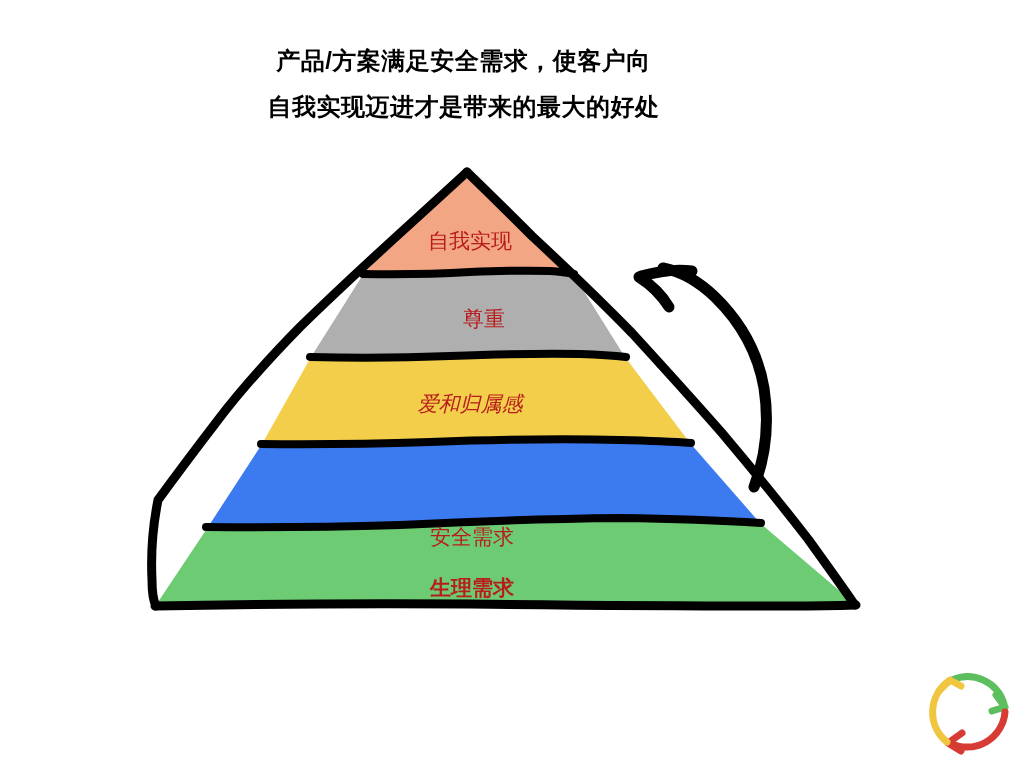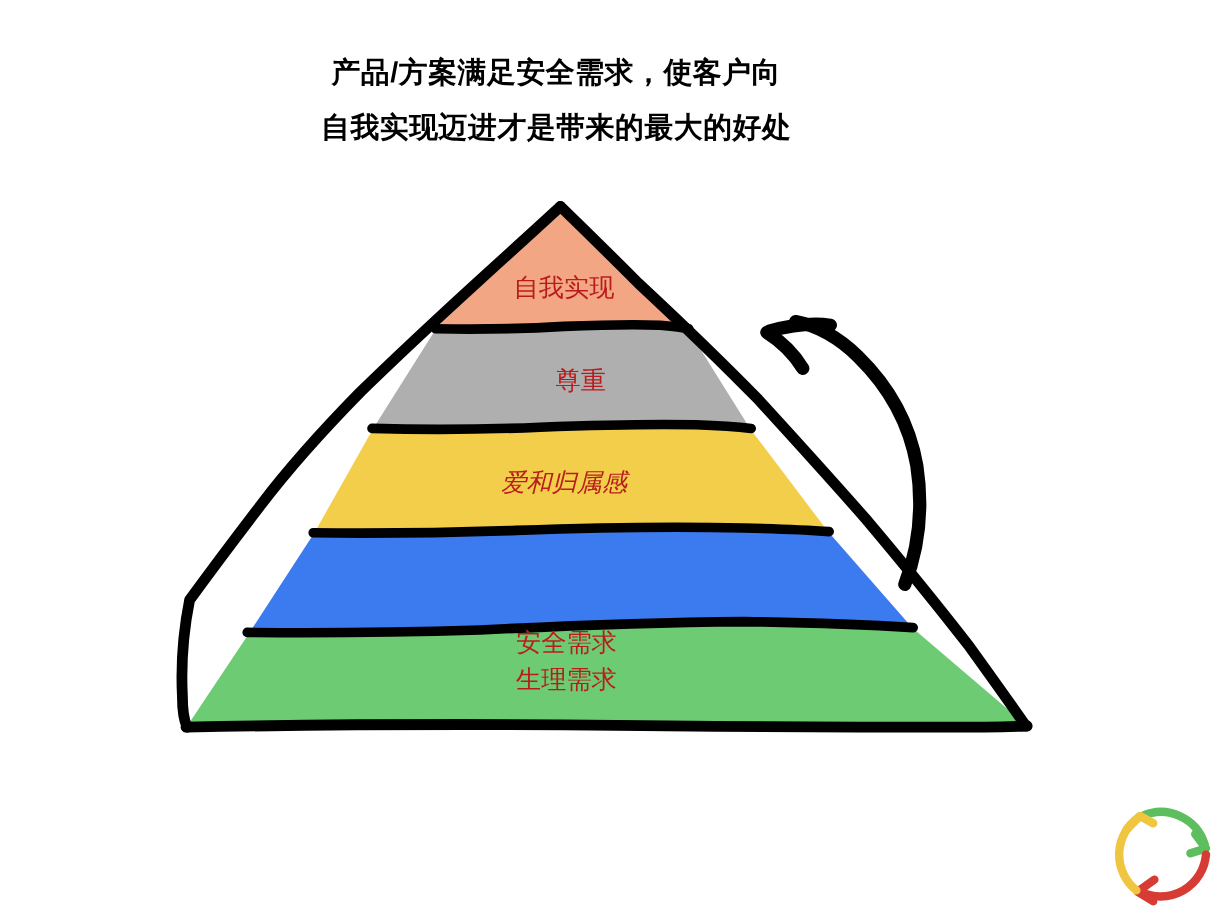--- a/index.html
+++ b/index.html
@@ -111,15 +111,15 @@
   </svg>
 
   <div class="layer-label" style="left:470px; top:240px;">自我实现</div>
 
   <div class="layer-label" style="left:484px; top:318px;">尊重</div>
 
   <div class="layer-label" style="left:470px; top:403px;font-style:italic;">爱和归属感</div>
 
   <div class="layer-label" style="left:472px; top:490px;margin-top:46px;">安全需求</div>
 
-  <div class="layer-label" style="left:472px; top:567px;">生理需求</div>
+  <div class="layer-label" style="left:472px; top:587px;font-weight:bold;">生理需求</div>
 
 </div>
 
 </body></html>

